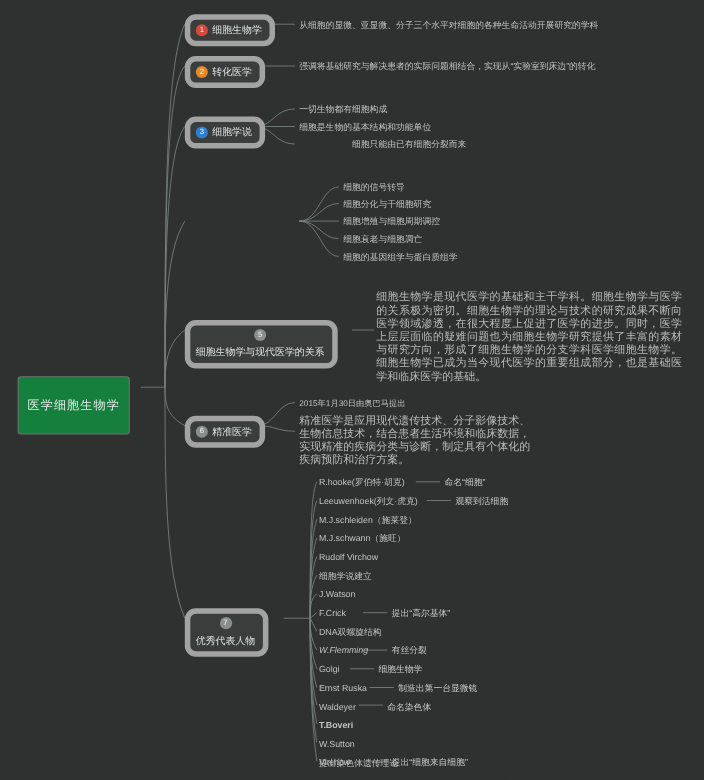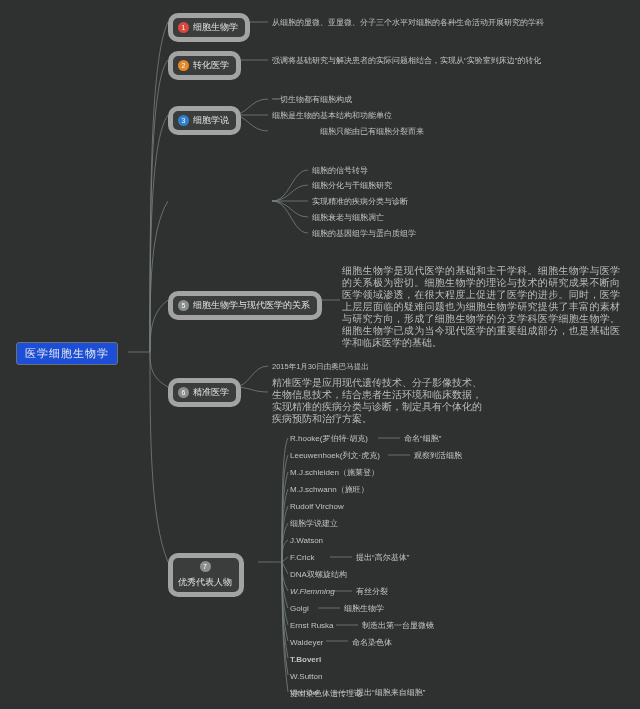--- a/index.html
+++ b/index.html
@@ -11,26 +11,26 @@
     overflow:hidden;
     position:relative;
   }
   #canvas{position:absolute;left:0;top:0;width:640px;height:709px;}
   svg.links{position:absolute;left:0;top:0;width:640px;height:709px;pointer-events:none;}
 
   .node{position:absolute;box-sizing:border-box;}
 
   
   .root{
-    background:#1d4ed8;
+    background:#15803d;
     border:1px solid #6d7270;
     border-radius:3px;
     color:#e8eae9;
     font-size:11px;
-    padding:3px 8px;
+    padding:18px 8px;
     letter-spacing:1px;
     white-space:nowrap;
   }
 
   
   .l1{
     background:#3b3d3c;
     border:5px solid #a3a3a3;
     border-radius:10px;
     color:#dfe3e2;
@@ -158,25 +158,25 @@
   <div class="node l1" style="left:168px;top:106px;">
     <span class="num n3">3</span>
     <span>细胞学说</span>
   </div>
   <div class="node leaf" style="left:272px;top:94px;">一切生物都有细胞构成</div>
   <div class="node leaf" style="left:272px;top:110px;">细胞是生物的基本结构和功能单位</div>
   <div class="node leaf" style="left:272px;top:126px;padding-left:48px;">细胞只能由已有细胞分裂而来</div>
 
   <div class="node leaf" style="left:312px;top:165px;">细胞的信号转导</div>
   <div class="node leaf" style="left:312px;top:180px;">细胞分化与干细胞研究</div>
-  <div class="node leaf" style="left:312px;top:196px;">实现精准的疾病分类与诊断</div>
+  <div class="node leaf" style="left:312px;top:196px;">细胞增殖与细胞周期调控</div>
   <div class="node leaf" style="left:312px;top:212px;">细胞衰老与细胞凋亡</div>
   <div class="node leaf" style="left:312px;top:228px;">细胞的基因组学与蛋白质组学</div>
 
-  <div class="node l1" style="left:168px;top:291px;">
+  <div class="node l1" style="left:168px;top:291px;flex-direction:column;">
     <span class="num n5">5</span>
     <span>细胞生物学与现代医学的关系</span>
   </div>
   <div class="node para" style="left:342px;top:265px;width:278px;">细胞生物学是现代医学的基础和主干学科。细胞生物学与医学的关系极为密切。细胞生物学的理论与技术的研究成果不断向医学领域渗透，在很大程度上促进了医学的进步。同时，医学上层层面临的疑难问题也为细胞生物学研究提供了丰富的素材与研究方向，形成了细胞生物学的分支学科医学细胞生物学。细胞生物学已成为当今现代医学的重要组成部分，也是基础医学和临床医学的基础。</div>
 
   <div class="node l1" style="left:168px;top:378px;">
     <span class="num n6">6</span>
     <span>精准医学</span>
   </div>
   <div class="node leaf small" style="left:272px;top:361px;">2015年1月30日由奥巴马提出</div>

